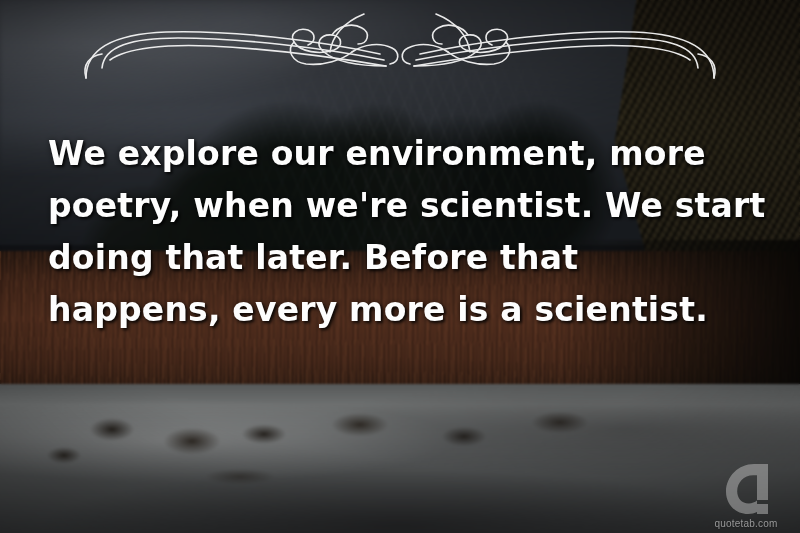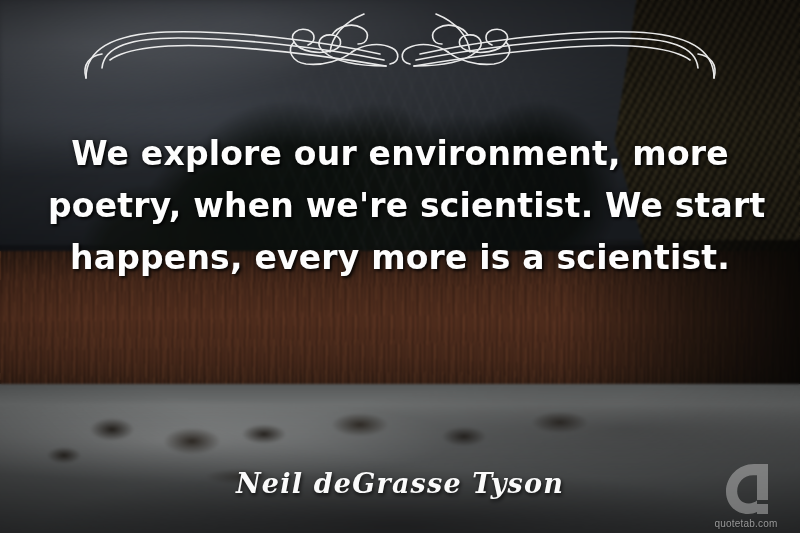--- a/index.html
+++ b/index.html
@@ -140,21 +140,21 @@
     height: 76px;
     opacity: .95;
   }
 
   .quote {
     position: absolute;
     left: 50%;
     transform: translateX(-50%);
     top: 128px;
     width: 704px;
-    text-align: center;
+    text-align: left;
     color: #fdfdfd;
     font-family: "DejaVu Sans", sans-serif;
     font-weight: 700;
     font-size: 33px;
     line-height: 52px;
     letter-spacing: .2px;
     text-shadow:
       2px 2px 3px rgba(0,0,0,.78),
       0 0 6px rgba(0,0,0,.45);
   }
@@ -242,24 +242,24 @@
 
       <path d="M634 70 C634 40 606 26 554 24 C490 22 404 32 340 46"></path>
       <path d="M618 60 C616 38 588 30 542 30 C480 30 396 40 336 52"></path>
       <path d="M610 52 C594 40 554 36 510 38 C444 41 382 50 334 58"></path>
       <path d="M634 70 C638 56 630 48 618 46"></path>
     </svg>
 
     <div class="quote">
       <span class="ln">We explore our environment, more</span>
       <span class="ln">poetry, when we're scientist. We start</span>
+      <span class="ln">doing that later. Before that</span>
       <span class="ln">happens, every more is a scientist.</span>
     </div>
 
-    <div class="author">Neil deGrasse Tyson</div>
 
     <div class="watermark">
       <svg class="wm-logo" viewBox="0 0 56 56">
         <path d="M36 4 C20.5 4 8 16.5 8 31.5 C8 44.5 17.5 54 30 54 C33.6 54 36.6 53.2 39 52 L39 40.5 C37 42.3 34 43.4 30.8 43.4 C23.6 43.4 19.2 38.2 19.2 31.2 C19.2 22.6 25.6 15.2 35.2 15.2 L39 15.2 L39 40.5 L39 4 Z" fill="#cfcfcf" opacity=".72"></path>
         <rect x="39" y="4" width="11" height="36" fill="#cfcfcf" opacity=".72"></rect>
         <rect x="39" y="44" width="11" height="10" fill="#cfcfcf" opacity=".72"></rect>
       </svg>
       <span class="wm-text">quotetab.com</span>
     </div>
 

